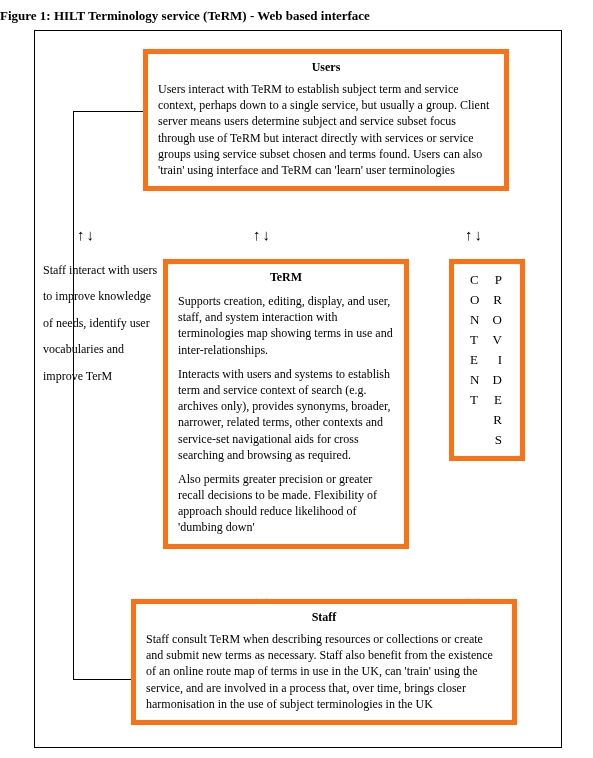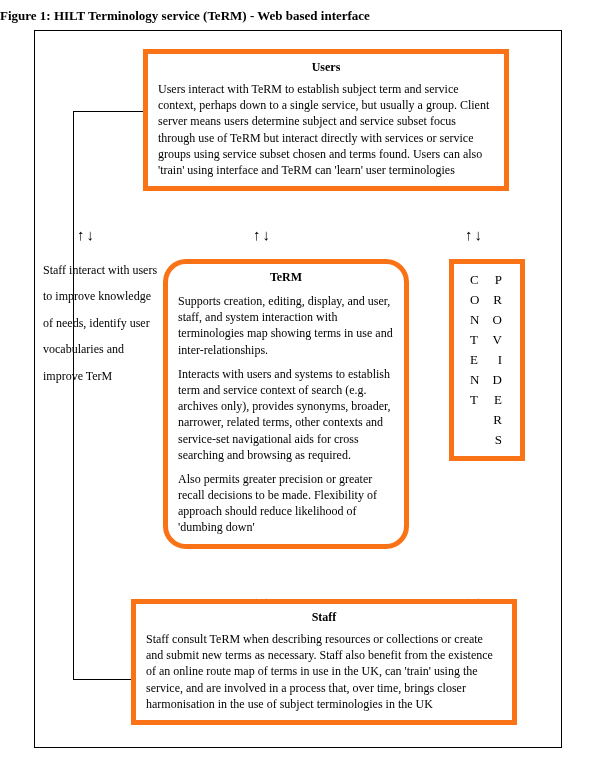--- a/index.html
+++ b/index.html
@@ -53,21 +53,20 @@
     
     .users-box {
       left: 108px; top: 18px;
       width: 366px;
     }
 
     
     .term-box {
       left: 128px; top: 228px;
       width: 246px;
-      border-radius: 23px;
     }
 
     
     .cp-box {
       left: 414px; top: 228px;
       width: 76px;
       padding: 6px 2px;
     }
     .cp-row {
       display: flex;

